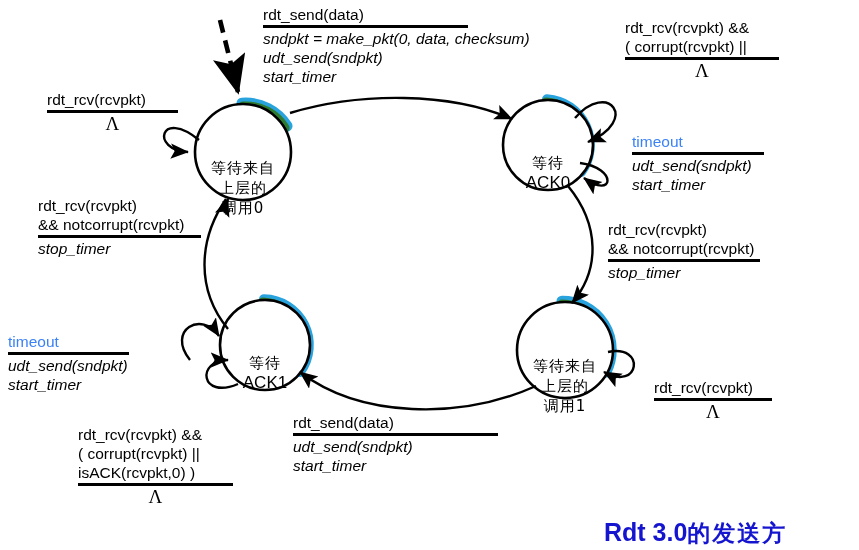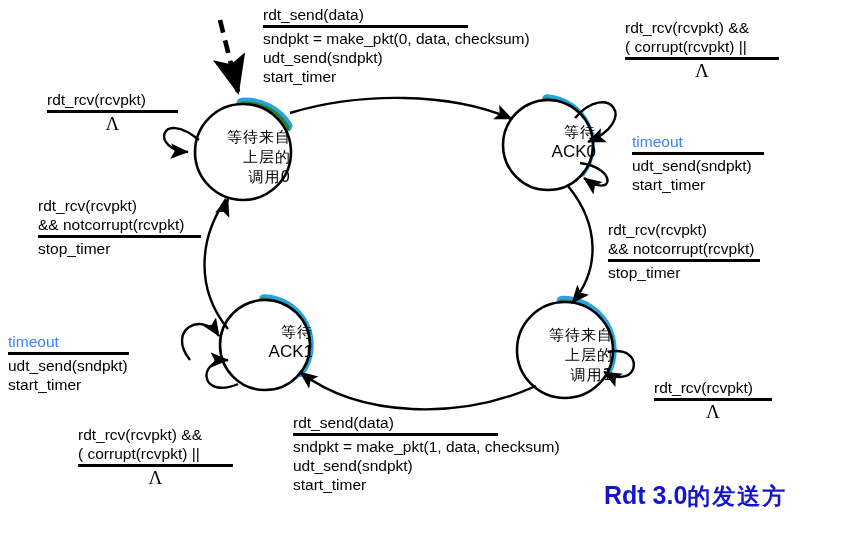--- a/index.html
+++ b/index.html
@@ -5,33 +5,34 @@
   html,body{margin:0;padding:0;background:#ffffff;}
   body{
     width:859px;height:550px;position:relative;overflow:hidden;
     font-family:"Liberation Sans","DejaVu Sans",sans-serif;
     color:#000;
   }
   #stage{position:absolute;left:0;top:0;width:859px;height:550px;}
   svg.layer{position:absolute;left:0;top:0;width:859px;height:550px;}
   .lbl{position:absolute;font-size:15.5px;line-height:19px;white-space:nowrap;}
   .lbl .ln{display:block;}
-  .den{display:block;}
+  .den{display:block;font-style:italic;}
   .rule{display:block;border-top:3px solid #000;margin:1px 0 1px 0;}
   .lam{display:block;text-align:center;font-family:"Liberation Serif","DejaVu Serif",serif;font-size:19px;line-height:20px;}
   .red{color:#3b82f6;}
   .state-txt{
-    position:absolute;text-align:right;
+    position:absolute;text-align:center;
     font-size:15px;line-height:19px;
     pointer-events:none;
+    margin-top:31px;
   }
   .cn{font-family:"DejaVu Sans","Liberation Sans",sans-serif;font-size:15px;letter-spacing:1px;}
   .en{font-family:"Liberation Sans","DejaVu Sans",sans-serif;font-size:17px;}
   #title{
-    position:absolute;left:604px;top:481px;
+    position:absolute;left:604px;top:518px;
     font-size:25px;font-weight:bold;color:#1515d0;
     font-family:"Liberation Sans","DejaVu Sans",sans-serif;
     white-space:nowrap;
   }
   #title .zh{font-family:"DejaVu Sans","Liberation Sans",sans-serif;font-size:23px;letter-spacing:2px;}
 </style>
 </head>
 <body>
 
 <div id="stage">
@@ -170,28 +171,28 @@
   <div class="lbl" style="left:8px;top:332px;">
     <span class="ln red">timeout</span>
     <span class="rule" style="width:121px;"></span>
     <span class="den">udt_send(sndpkt)</span>
     <span class="den">start_timer</span>
   </div>
 
   <div class="lbl" style="left:78px;top:425px;">
     <span class="ln">rdt_rcv(rcvpkt) &amp;&amp;</span>
     <span class="ln">( corrupt(rcvpkt) ||</span>
+    <span class="ln">isACK(rcvpkt,0) )</span>
     <span class="rule" style="width:155px;"></span>
     <span class="lam" style="width:155px;">Λ</span>
   </div>
 
   <div class="lbl" style="left:293px;top:413px;">
     <span class="ln">rdt_send(data)</span>
     <span class="rule" style="width:205px;"></span>
-    <span class="den">sndpkt = make_pkt(1, data, checksum)</span>
     <span class="den">udt_send(sndpkt)</span>
     <span class="den">start_timer</span>
   </div>
 
   <div id="title">
     <span>Rdt 3.0</span><span class="zh">的发送方</span>
   </div>
 
 </div>
 

